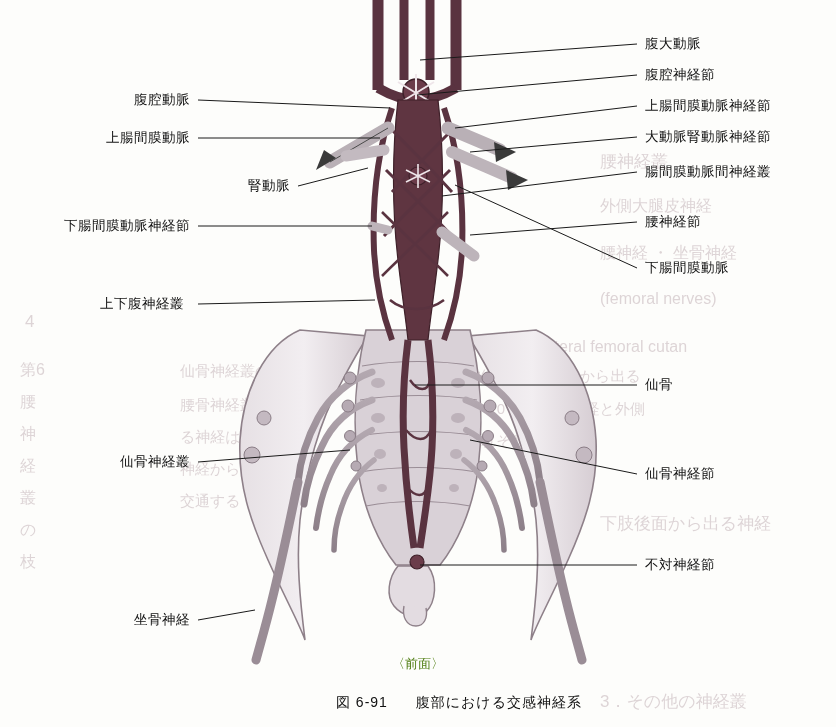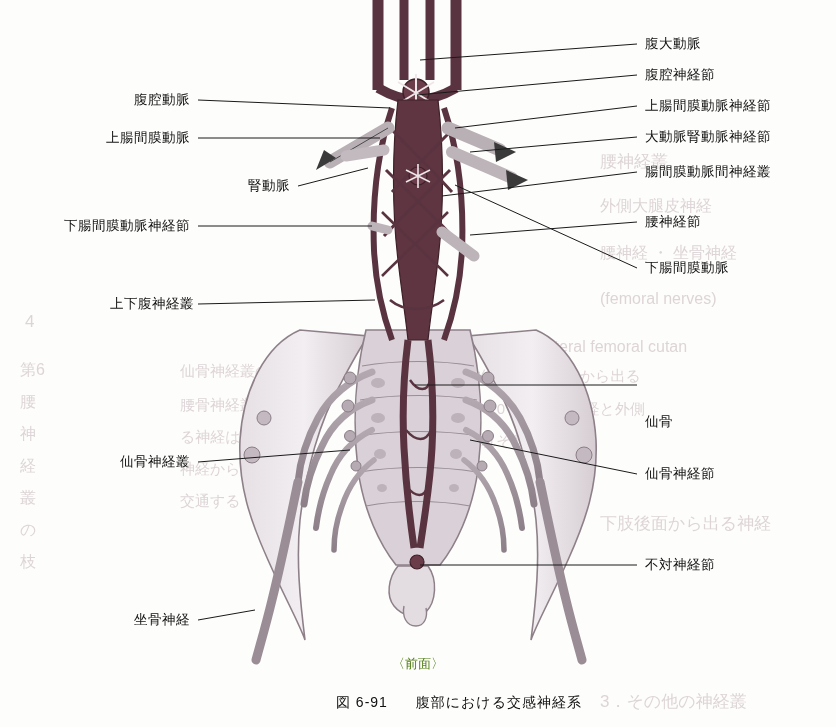--- a/index.html
+++ b/index.html
@@ -258,30 +258,30 @@
   </svg>
 
   <div id="labels-right-layer">
       <div class="label right" style="left: 645px; top: 35px;">腹大動脈</div>
       <div class="label right" style="left: 645px; top: 66px;">腹腔神経節</div>
       <div class="label right" style="left: 645px; top: 97px;">上腸間膜動脈神経節</div>
       <div class="label right" style="left: 645px; top: 128px;">大動脈腎動脈神経節</div>
       <div class="label right" style="left: 645px; top: 163px;">腸間膜動脈間神経叢</div>
       <div class="label right" style="left: 645px; top: 213px;">腰神経節</div>
       <div class="label right" style="left: 645px; top: 259px;">下腸間膜動脈</div>
-      <div class="label right" style="left: 645px; top: 376px; margin-top: 37px;">仙骨</div>
+      <div class="label right" style="left: 645px; top: 376px;">仙骨</div>
       <div class="label right" style="left: 645px; top: 465px;">仙骨神経節</div>
       <div class="label right" style="left: 645px; top: 556px;">不対神経節</div>
     </div>
   <div id="labels-left-layer">
       <div class="label left" style="left: 190px; top: 91px;">腹腔動脈</div>
       <div class="label left" style="left: 190px; top: 129px;">上腸間膜動脈</div>
       <div class="label left" style="left: 290px; top: 177px;">腎動脈</div>
       <div class="label left" style="left: 190px; top: 217px;">下腸間膜動脈神経節</div>
-      <div class="label left" style="left: 194px; top: 295px;">上下腹神経叢</div>
+      <div class="label left" style="left: 184px; top: 295px;">上下腹神経叢</div>
       <div class="label left" style="left: 190px; top: 453px;">仙骨神経叢</div>
       <div class="label left" style="left: 190px; top: 611px;">坐骨神経</div>
     </div>
 
   <div class="view-note" style="top:655px;">〈前面〉</div>
 
   <div class="caption" style="top:694px;">
     <span>図 6-91</span>
     <span style="display:inline-block;width:18px;"></span>
     <span>腹部における交感神経系</span>

